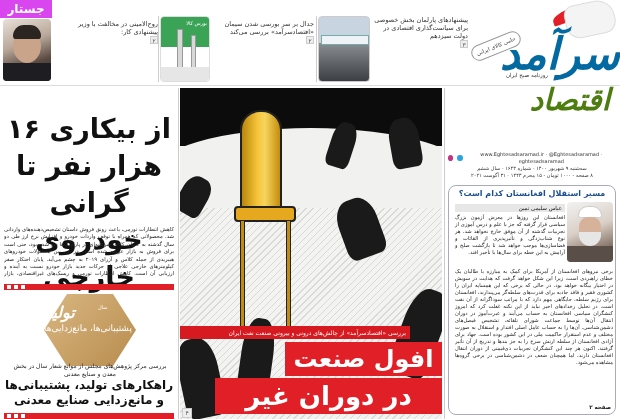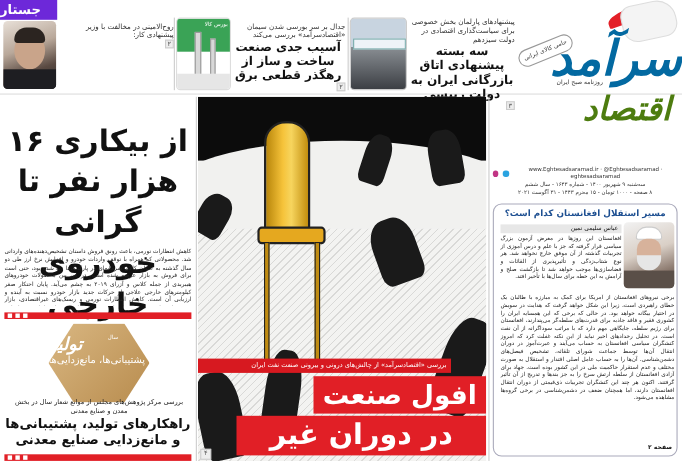--- a/index.html
+++ b/index.html
@@ -3,21 +3,21 @@
 <meta charset="utf-8">
 <style>
   * { box-sizing: border-box; margin: 0; padding: 0; }
   html, body { width: 620px; height: 419px; overflow: hidden; background: #fff; }
   body { font-family: "DejaVu Sans", sans-serif; position: relative; color: #111; }
   .rtl { direction: rtl; text-align: right; }
   .abs { position: absolute; }
 
   
   .top-strip { left: 0; top: 0; width: 620px; height: 86px; background: #fff; border-bottom: 1px solid #ddd; }
-  .tag-pink { left: 0; top: 0; width: 52px; height: 18px; background: #6d28d9; color: #fff; font-weight: bold; font-size: 12px; line-height: 18px; }
+  .tag-pink { left: 0; top: 0; width: 52px; height: 18px; background: #d946ef; color: #fff; font-weight: bold; font-size: 12px; text-align: center; line-height: 18px; }
   .portrait { left: 3px; top: 19px; width: 48px; height: 62px; background: linear-gradient(160deg,#e8e0d8 0%,#b9a89a 40%,#5a4a42 70%,#2a2a2a 100%); border-radius: 4px; overflow: hidden; }
   .portrait .face { position:absolute; left:10px; top:10px; width:28px; height:34px; border-radius:50%; background:#c9a48a; }
   .portrait .hair { position:absolute; left:10px; top:6px; width:28px; height:14px; border-radius:14px 14px 4px 4px; background:#2b2420; }
   .portrait .suit { position:absolute; left:0; top:44px; width:48px; height:20px; background:#1e1e22; }
 
   .story { font-size: 7px; line-height: 9px; }
   .story .kicker { color:#333; font-size:6.5px; line-height:8px; }
   .story .head { font-weight:bold; font-size:11px; line-height:13px; color:#111; text-align:center; }
   .pg { display:inline-block; width:8px; height:8px; background:#eee; border:1px solid #ccc; font-size:6px; line-height:7px; text-align:center; color:#555; }
 
@@ -117,33 +117,31 @@
 <div class="abs thumb-green">
   <div class="gtop"></div>
     <div class="gtower"></div>
     <div class="gtower2"></div>
     <div class="gbase"></div>
   <div style="position:absolute;right:2px;top:3px;font-size:5px;color:#fff;">بورس کالا</div>
 </div>
 
 <div class="abs story s2 rtl">
   <div class="kicker">جدال بر سر بورسی شدن سیمان «اقتصادسرآمد» بررسی می‌کند</div>
-  <div class="head">آسیب جدی صنعت ساخت و ساز از رهگذر قطعی برق</div>
   <span class="pg">۲</span>
 </div>
 
 <div class="abs vline" style="left:316px;top:16px;height:66px;"></div>
 
 <div class="abs thumb-office">
     <div class="sign"></div>
   </div>
 
 <div class="abs story s3 rtl">
   <div class="kicker">پیشنهادهای پارلمان بخش خصوصی برای سیاست‌گذاری اقتصادی در دولت سیزدهم</div>
-  <div class="head">سه بسته پیشنهادی اتاق بازرگانی ایران به دولت رییسی</div>
   <span class="pg">۳</span>
 </div>
 
 <div class="abs mast">
   <div class="abs mask-red"></div>
   <div class="abs mask"></div>
   <div class="abs badge-round rtl">حامی کالای ایرانی</div>
   <div class="abs logo-main rtl">سرآمد</div>
   <div class="abs tagline rtl">روزنامه صبح ایران</div>
   <div class="abs logo-sub rtl">اقتصاد</div>

